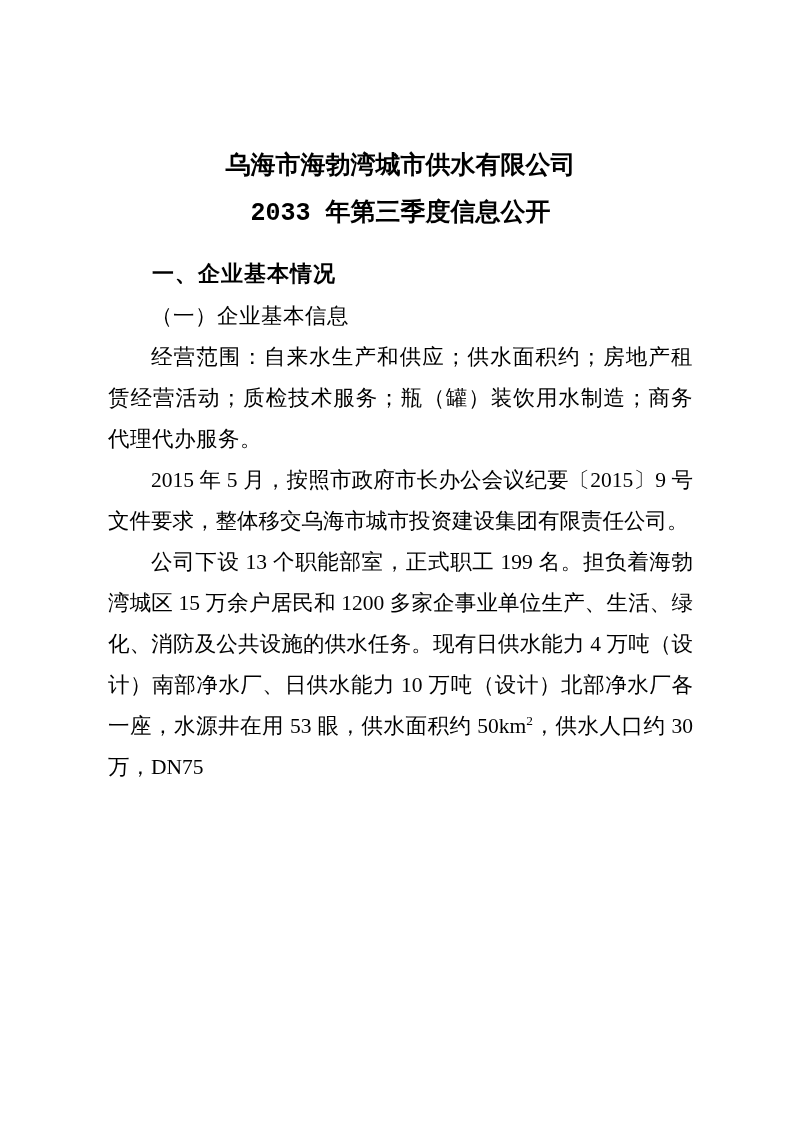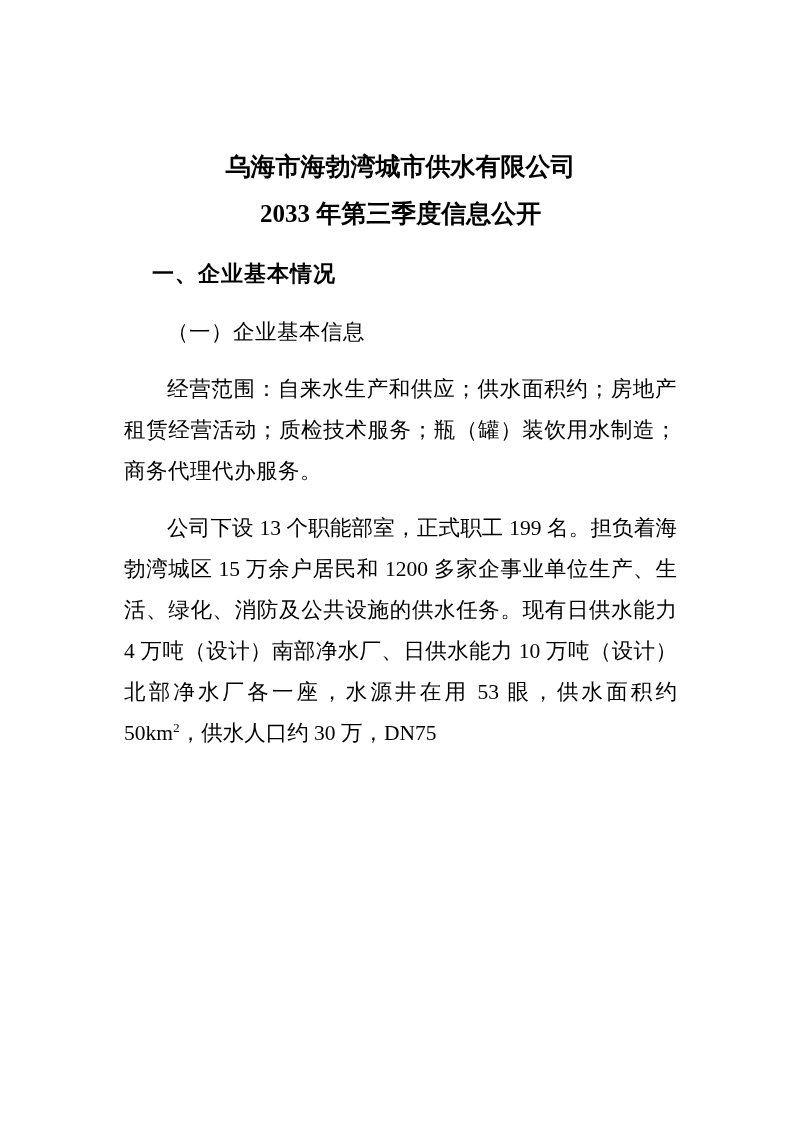--- a/index.html
+++ b/index.html
@@ -20,36 +20,36 @@
     height: 1122px;
     padding: 143px 100px 0 108px;
     background: #ffffff;
   }
   .doc-title {
     margin: 0;
     font-size: 25px;
     line-height: 47px;
     font-weight: 700;
     text-align: center;
-    font-family: Liberation Serif, serif;
+    font-family: Liberation Mono, monospace;
   }
   .doc-title .title-line {
     display: block;
   }
   .h1 {
     margin: 18px 0 0 0;
     font-size: 22px;
     line-height: 41px;
     font-weight: 700;
     text-indent: 2em;
     font-family: Liberation Mono, monospace;
     letter-spacing: 1px;
   }
   p.body, p.sub {
-    margin: 16px;
+    margin: 0;
     font-size: 21.5px;
     line-height: 41px;
     text-indent: 2em;
     text-align: justify;
     font-family: "Liberation Serif", serif;
   }
   p.sub {
     text-align: left;
   }
   
@@ -74,16 +74,17 @@
   </h1>
 
   <h2 class="h1">一、企业基本情况</h2>
 
   <p class="sub kaiti">（一）企业基本信息</p>
 
 
   <p class="body kaiti">经营范围：自来水生产和供应；供水面积约；房地产租赁经营活动；质检技术服务；瓶（罐）装饮用水制造；商务代理代办服务。</p>
 
 
+  <p class="body">2015 年 5 月，按照市政府市长办公会议纪要〔2015〕9 号文件要求，整体移交乌海市城市投资建设集团有限责任公司。</p>
 
   <p class="body"><span>公司下设 13 个职能部室，正式职工 199 名。担负着海勃湾城区 15 万余户居民和 1200 多家企事业单位生产、生活、绿化、消防及公共设施的供水任务。现有日供水能力 4 万吨（设计）南部净水厂、日供水能力 10 万吨（设计）北部净水厂各一座，水源井在用 53 眼，供水面积约 50km</span><sup class="sq">2</sup><span>，供水人口约 30 万，DN75</span></p>
 
 </div>
 
 </body></html>

